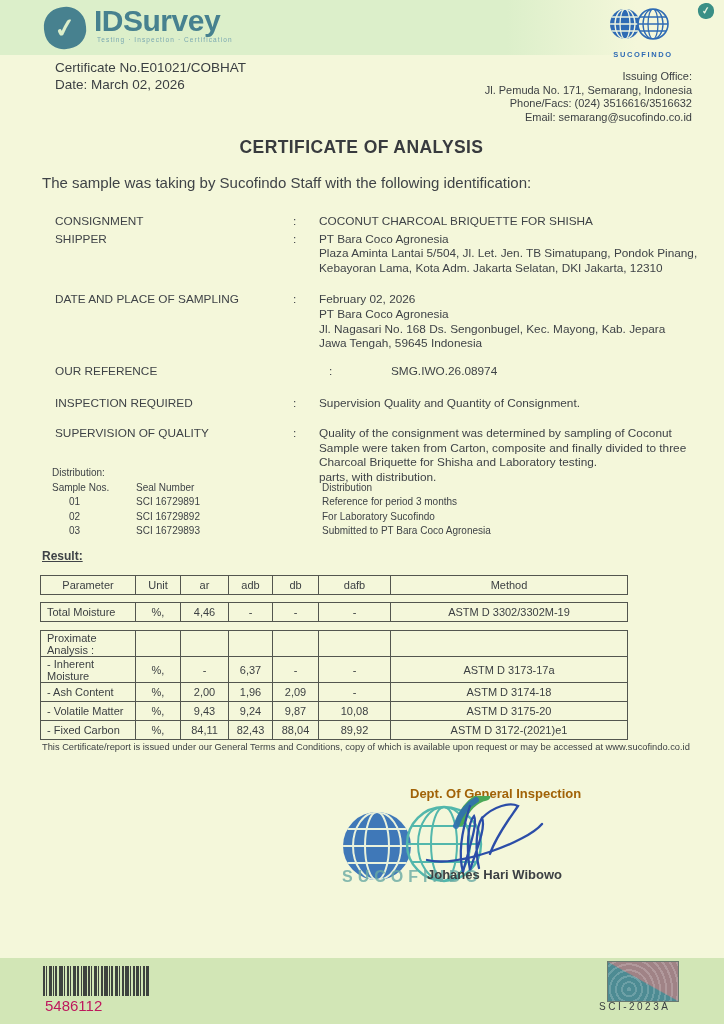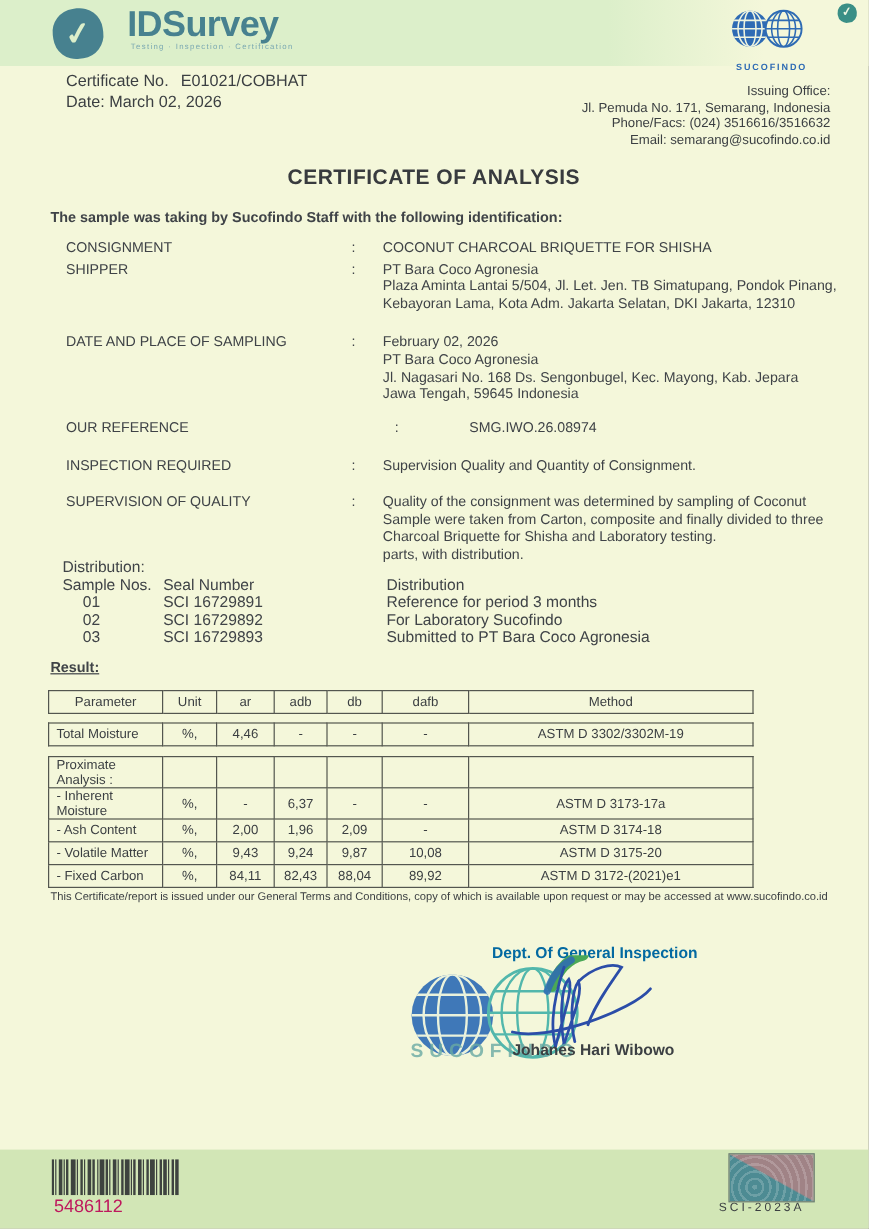--- a/index.html
+++ b/index.html
@@ -10,63 +10,63 @@
   }
   .top-band{position:absolute;left:0;top:0;width:724px;height:55px;
     background:linear-gradient(to right,#dcefca 0%,#dcefca 70%,#f4f7da 88%);}
   .bottom-band{position:absolute;left:0;top:958px;width:724px;height:66px;background:#d2e6b6;}
 
   
   .idsurvey{position:absolute;left:44px;top:5px;display:flex;align-items:flex-start;}
   .id-check{width:42px;height:42px;background:#47818f;border-radius:46%;
     transform:rotate(-8deg);display:flex;align-items:center;justify-content:center;margin-top:2px;}
   .id-check span{color:#dcefca;font-size:26px;font-weight:bold;line-height:1;}
-  .brand-text{margin-left:20px;}
+  .brand-text{margin-left:8px;}
   .brand-name{font-size:30px;font-weight:bold;color:#47818f;letter-spacing:-.5px;line-height:32px;}
   .brand-name .b{font-weight:900;}
   .brand-tagline{font-size:6.5px;color:#7aa8b1;letter-spacing:1.1px;margin-top:-1px;padding-left:3px;}
   .cert-block{position:absolute;left:55px;top:59px;font-size:13.5px;line-height:17px;color:#3b3f42;}
-  .cert-block .val{margin-left:10px;}
+  .cert-block .val{}
 
   .sucofindo{position:absolute;right:26px;top:7px;width:110px;text-align:center;}
   .sucofindo-label{font-size:7.5px;font-weight:bold;color:#2e6bb4;letter-spacing:1.6px;margin-top:1px;}
   .mini-check{position:absolute;right:10px;top:3px;width:16px;height:16px;background:#3a8f86;
     border-radius:46%;transform:rotate(-8deg);display:flex;align-items:center;justify-content:center;}
   .mini-check span{color:#eef6e2;font-size:10px;font-weight:bold;line-height:1;}
   .issuing{position:absolute;right:32px;top:70px;text-align:right;font-size:11px;line-height:13.5px;color:#3b3f42;}
 
   .doc-title{position:absolute;left:0;top:137px;width:723px;text-align:center;
     font-size:17.5px;font-weight:bold;letter-spacing:.4px;color:#383b3e;}
-  .intro{position:absolute;left:42px;top:174px;font-size:12px;font-weight:bold;}
-
-  .fields{position:absolute;left:0;top:199px;width:724px;}
+  .intro{position:absolute;left:42px;top:174px;font-size:15px;}
+
+  .fields{position:absolute;left:0;top:214px;width:724px;}
   .field{display:grid;grid-template-columns:238px 26px auto;padding-left:55px;
     font-size:11.8px;line-height:14.6px;}
   .f0{margin-bottom:3px;}.f1{margin-bottom:17px;}.f2{margin-bottom:13px;}
   .f3{margin-bottom:18px;gap:36px;}.f4{margin-bottom:15px;}
 
-  .distribution{position:absolute;left:0;top:466px;width:724px;font-size:13px;line-height:14.6px;}
+  .distribution{position:absolute;left:0;top:466px;width:724px;font-size:10px;line-height:14.6px;}
   .dist-title{padding-left:52px;}
   .dist-row{display:grid;grid-template-columns:84px 186px auto;padding-left:52px;}
   .dist-row .num{padding-left:17px;}
 
   .result-label{position:absolute;left:42px;top:549px;font-size:12px;font-weight:bold;text-decoration:underline;}
   .tables{position:absolute;left:40px;top:575px;width:587px;}
   table{border-collapse:collapse;table-layout:fixed;width:587px;font-size:11px;color:#3b3f42;}
   .t-head{margin-bottom:7px;}
   .t-moist{margin-top:7px;margin-bottom:8px;}
   td,th{border:1px solid #53564f;padding:0 4px;text-align:center;height:18px;font-weight:normal;}
   td.left,th.left{text-align:left;padding-left:6px;}
   .c-param{width:95px;}.c-unit{width:45px;}.c-ar{width:48px;}.c-adb{width:44px;}
   .c-db{width:46px;}.c-dafb{width:72px;}.c-method{width:237px;}
   .h2{height:26px;}
 
   .footnote{position:absolute;left:42px;top:742px;font-size:9.3px;color:#3b3f42;}
 
-  .dept{position:absolute;left:410px;top:786px;font-size:13px;font-weight:bold;color:#0369a1;}
+  .dept{position:absolute;left:410px;top:786px;font-size:13px;font-weight:bold;color:#a16207;}
   .stamp-svg{position:absolute;left:332px;top:796px;}
   .stamp-word{position:absolute;left:342px;top:868px;font-size:16px;font-weight:bold;
     letter-spacing:5px;color:#6aaaa4;opacity:.8;}
   .sig-name{position:absolute;left:427px;top:867px;font-size:13px;font-weight:bold;color:#3c4043;}
 
   .barcode{position:absolute;left:43px;top:966px;}
   .barcode-num{position:absolute;left:45px;top:997px;font-size:15px;color:#be185d;}
   .sec-stamp{position:absolute;left:607px;top:961px;width:70px;height:39px;
     background:
       repeating-radial-gradient(circle at 30% 70%, rgba(255,255,255,.18) 0 2px, rgba(255,255,255,0) 2px 6px),

